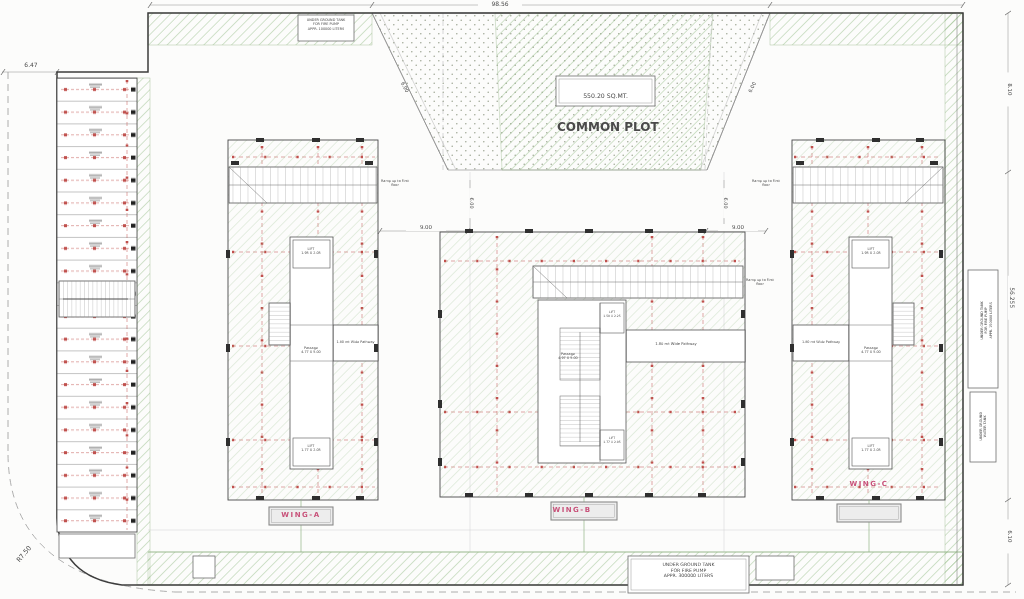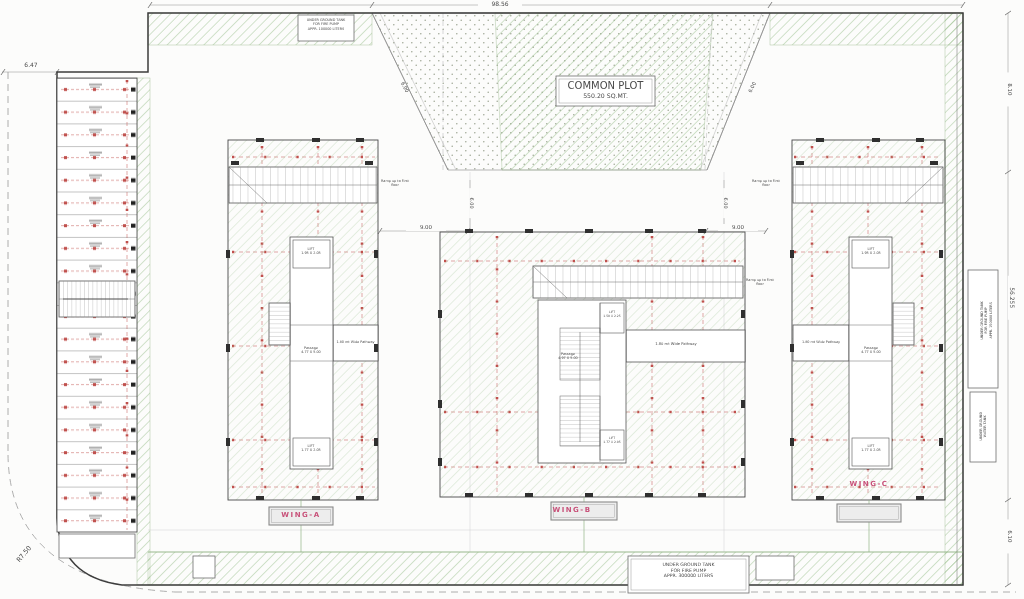--- a/index.html
+++ b/index.html
@@ -19,21 +19,21 @@
   .dimline{stroke:#999;stroke-width:.55;fill:none;}
   .tick{stroke:#666;stroke-width:.8;}
   .green{stroke:#93b487;stroke-width:.7;}
   .road{stroke:#9a9a9a;stroke-width:.8;stroke-dasharray:7 5;fill:none;}
   
   .lbl{position:absolute;color:#4a4a4a;text-align:center;line-height:1.25;}
   .dim{font-size:6px;background:#fcfcfb;padding:0 2px;white-space:nowrap;}
   .t3{font-size:3.4px;}
   .t4{font-size:4.6px;}
   .wing{font-size:7px;font-weight:bold;letter-spacing:1.5px;color:#c8527a;white-space:nowrap;}
-  .cp1{font-size:10px;font-weight:normal;white-space:nowrap;}
+  .cp1{font-size:12px;font-weight:bold;white-space:nowrap;margin-top:40px;}
   .cp2{font-size:6.2px;white-space:nowrap;}
 </style>
 </head>
 <body>
 
 <div class="plan">
 
 <svg class="base" width="1024" height="599" viewBox="0 0 1024 599">
   <defs>
     <pattern id="hg" width="6.5" height="6.5" patternUnits="userSpaceOnUse" patternTransform="rotate(45)">

